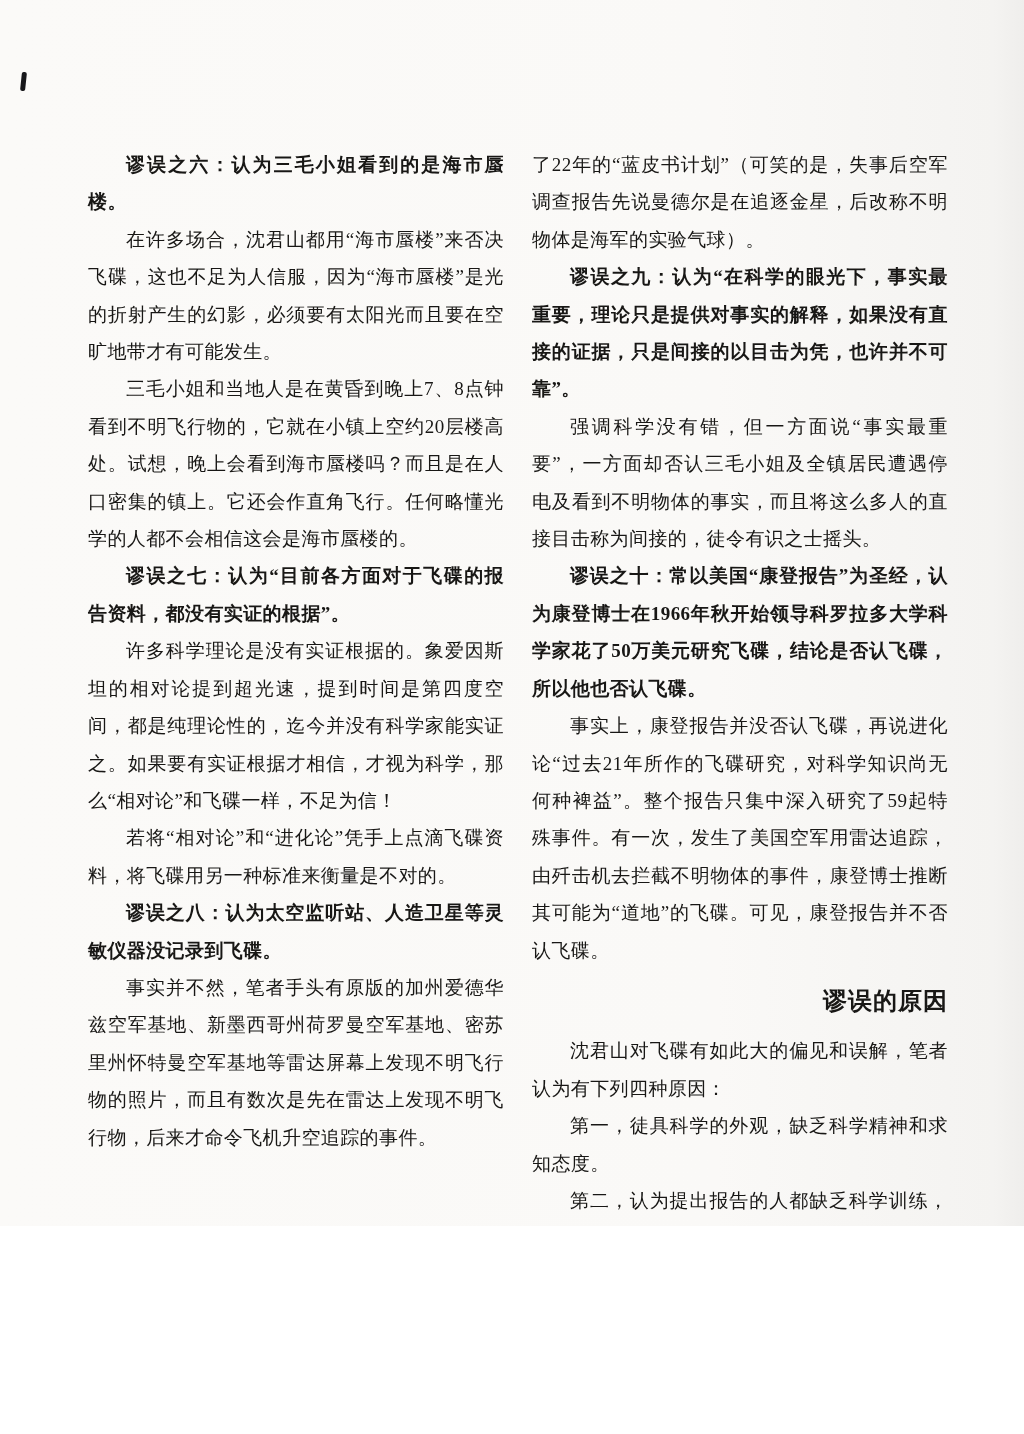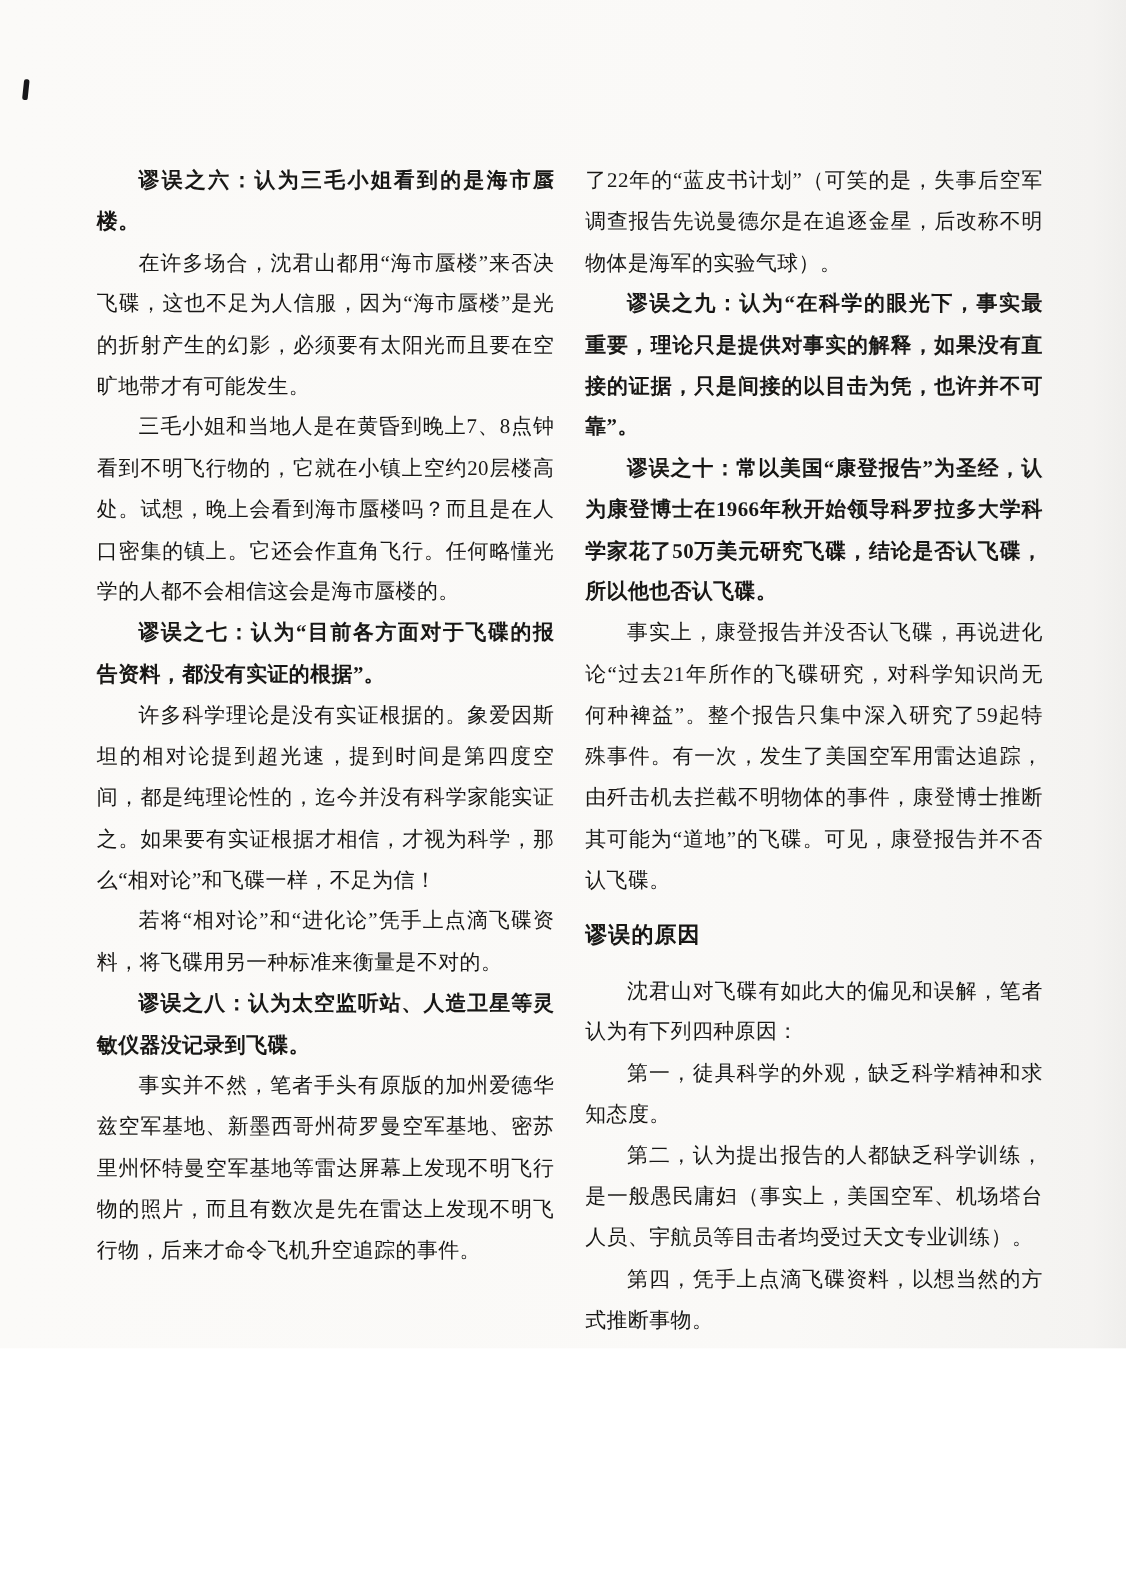--- a/index.html
+++ b/index.html
@@ -37,24 +37,24 @@
     text-indent: 2em;
   }
   .para.bold {
     font-weight: bold;
   }
   .para.continuation {
     text-indent: 0;
   }
   .section-heading {
     margin: 13px 0 13px 0;
-    font-size: 20px;
+    font-size: 24px;
     line-height: 37.4px;
     font-weight: bold;
-    text-align: left;
+    text-align: right;
     text-indent: 0;
     font-family: "Liberation Sans", "DejaVu Sans", sans-serif;
     letter-spacing: 1px;
   }
   .page-number {
     position: absolute;
     left: 102px;
     top: 1380px;
     font-size: 19px;
     font-weight: bold;
@@ -88,20 +88,21 @@
       <p class="para">许多科学理论是没有实证根据的。象爱因斯坦的相对论提到超光速，提到时间是第四度空间，都是纯理论性的，迄今并没有科学家能实证之。如果要有实证根据才相信，才视为科学，那么“相对论”和飞碟一样，不足为信！</p>
       <p class="para">若将“相对论”和“进化论”凭手上点滴飞碟资料，将飞碟用另一种标准来衡量是不对的。</p>
       <p class="para bold">谬误之八：认为太空监听站、人造卫星等灵敏仪器没记录到飞碟。</p>
       <p class="para">事实并不然，笔者手头有原版的加州爱德华兹空军基地、新墨西哥州荷罗曼空军基地、密苏里州怀特曼空军基地等雷达屏幕上发现不明飞行物的照片，而且有数次是先在雷达上发现不明飞行物，后来才命令飞机升空追踪的事件。</p>
 
     </div>
 
     <div class="col">
       <p class="para continuation">了22年的“蓝皮书计划”（可笑的是，失事后空军调查报告先说曼德尔是在追逐金星，后改称不明物体是海军的实验气球）。</p>
       <p class="para bold">谬误之九：认为“在科学的眼光下，事实最重要，理论只是提供对事实的解释，如果没有直接的证据，只是间接的以目击为凭，也许并不可靠”。</p>
+      <p class="para">强调科学没有错，但一方面说“事实最重要”，一方面却否认三毛小姐及全镇居民遭遇停电及看到不明物体的事实，而且将这么多人的直接目击称为间接的，徒令有识之士摇头。</p>
       <p class="para bold">谬误之十：常以美国“康登报告”为圣经，认为康登博士在1966年秋开始领导科罗拉多大学科学家花了50万美元研究飞碟，结论是否认飞碟，所以他也否认飞碟。</p>
       <p class="para">事实上，康登报告并没否认飞碟，再说进化论“过去21年所作的飞碟研究，对科学知识尚无何种裨益”。整个报告只集中深入研究了59起特殊事件。有一次，发生了美国空军用雷达追踪，由歼击机去拦截不明物体的事件，康登博士推断其可能为“道地”的飞碟。可见，康登报告并不否认飞碟。</p>
       <h3 class="section-heading">谬误的原因</h3>
       <p class="para">沈君山对飞碟有如此大的偏见和误解，笔者认为有下列四种原因：</p>
       <p class="para">第一，徒具科学的外观，缺乏科学精神和求知态度。</p>
       <p class="para">第二，认为提出报告的人都缺乏科学训练，是一般愚民庸妇（事实上，美国空军、机场塔台人员、宇航员等目击者均受过天文专业训练）。</p>
       <p class="para">第四，凭手上点滴飞碟资料，以想当然的方式推断事物。</p>
 
     </div>
 

